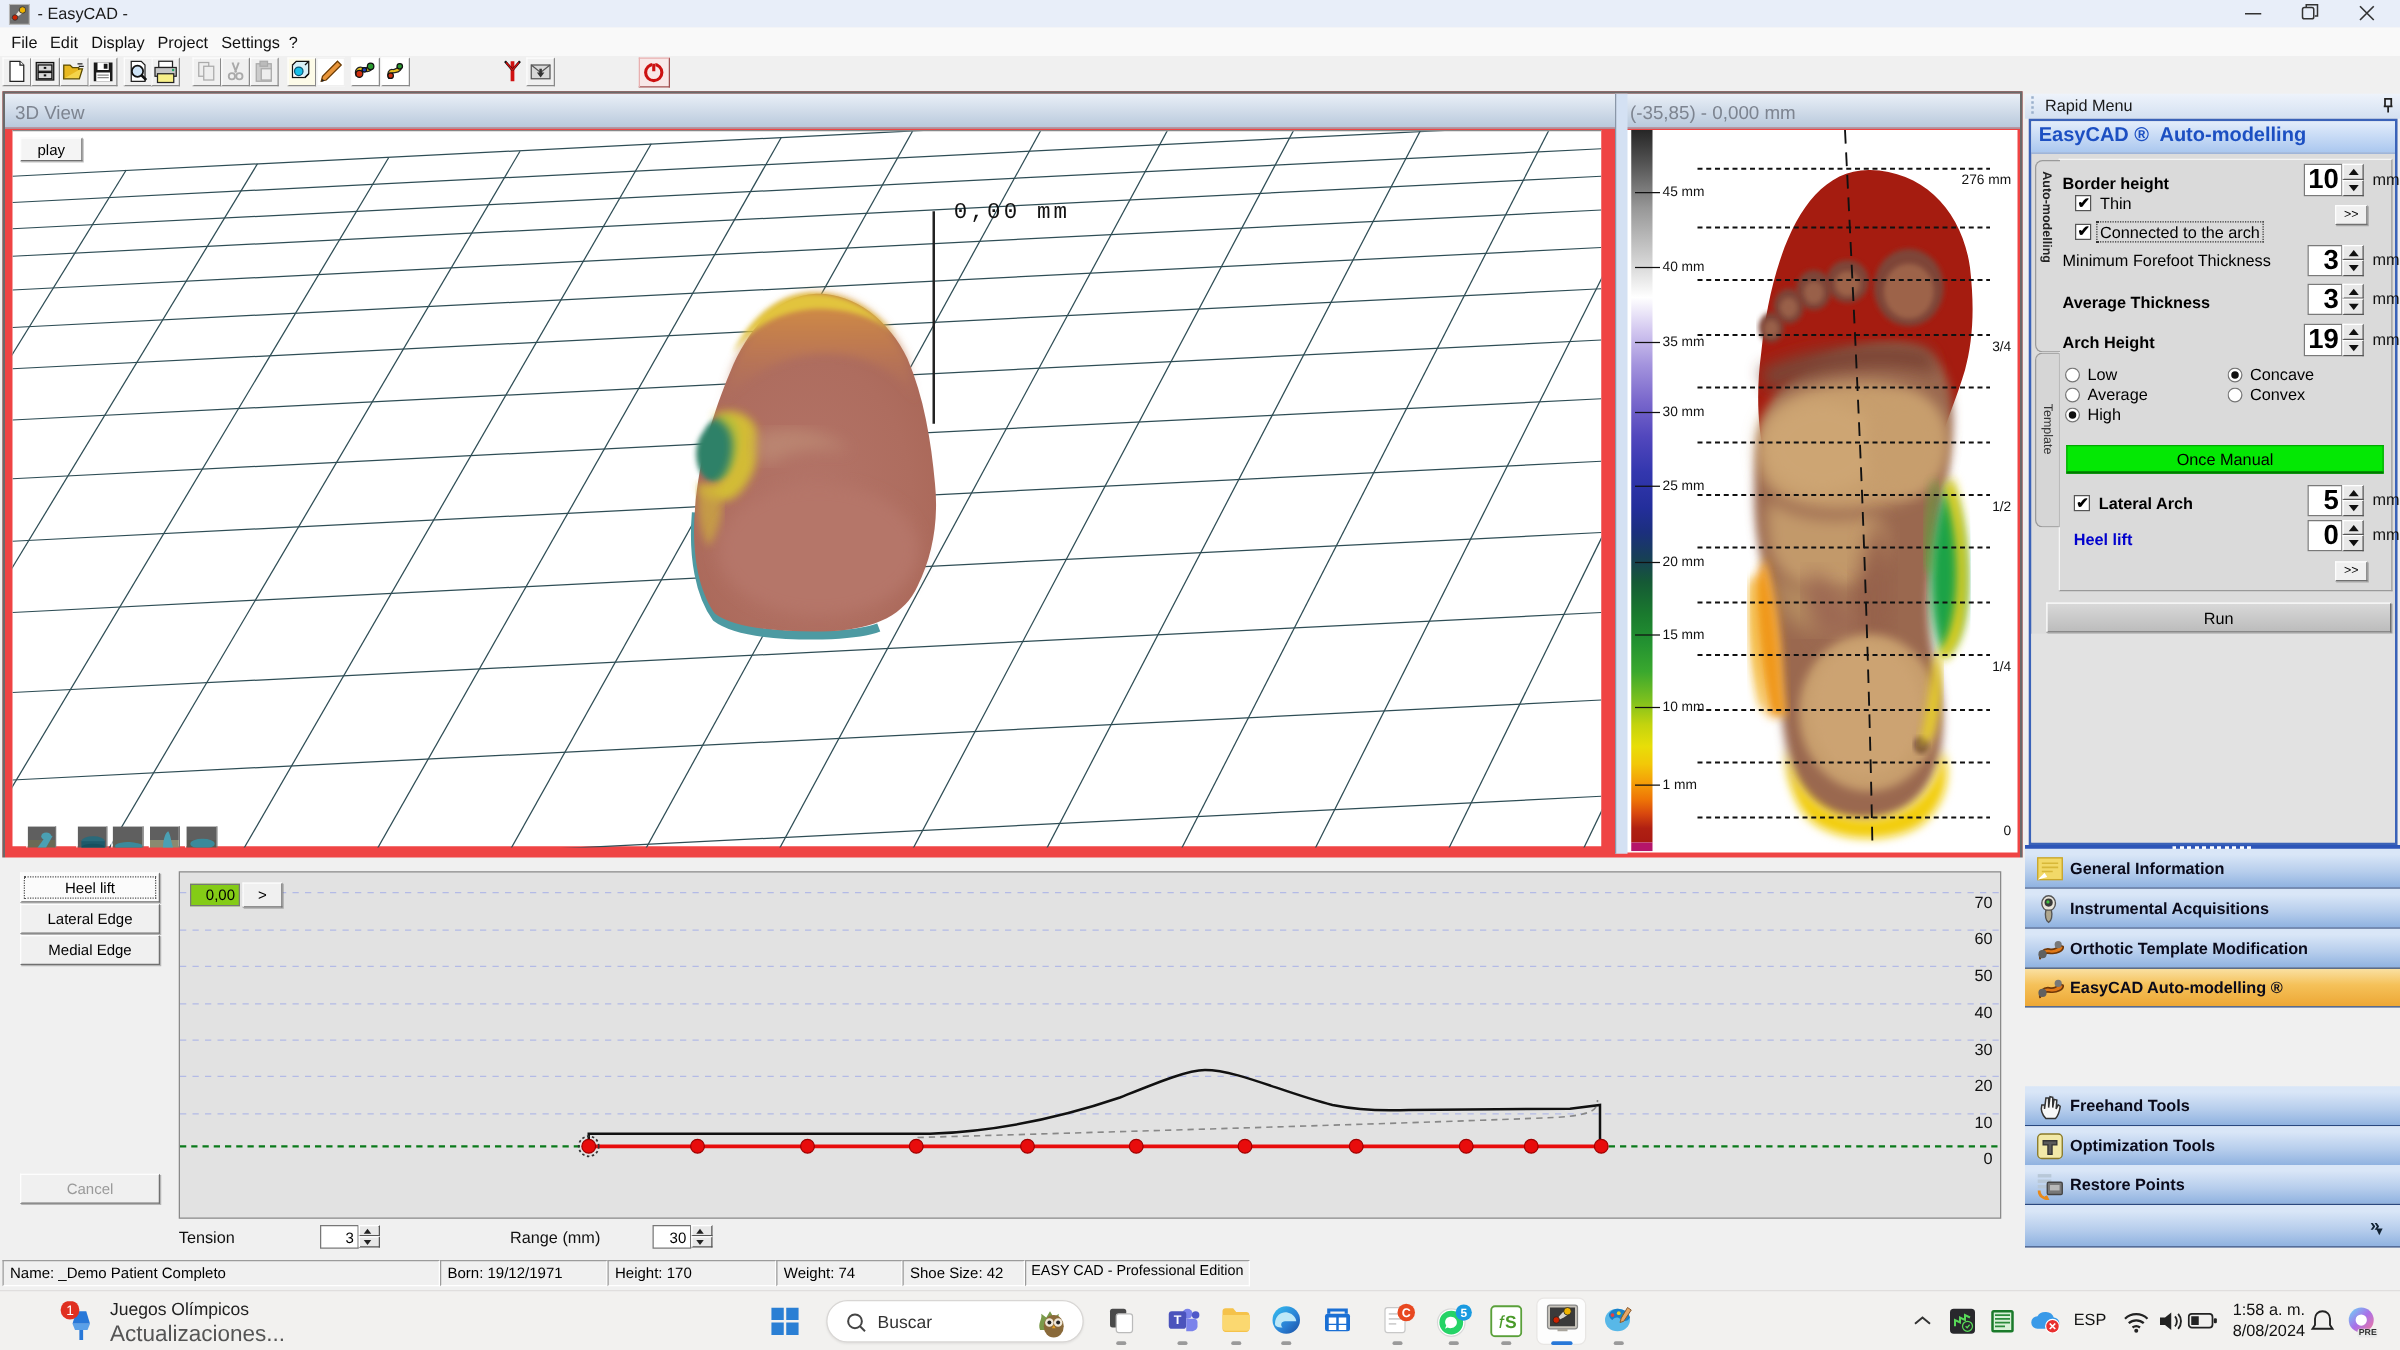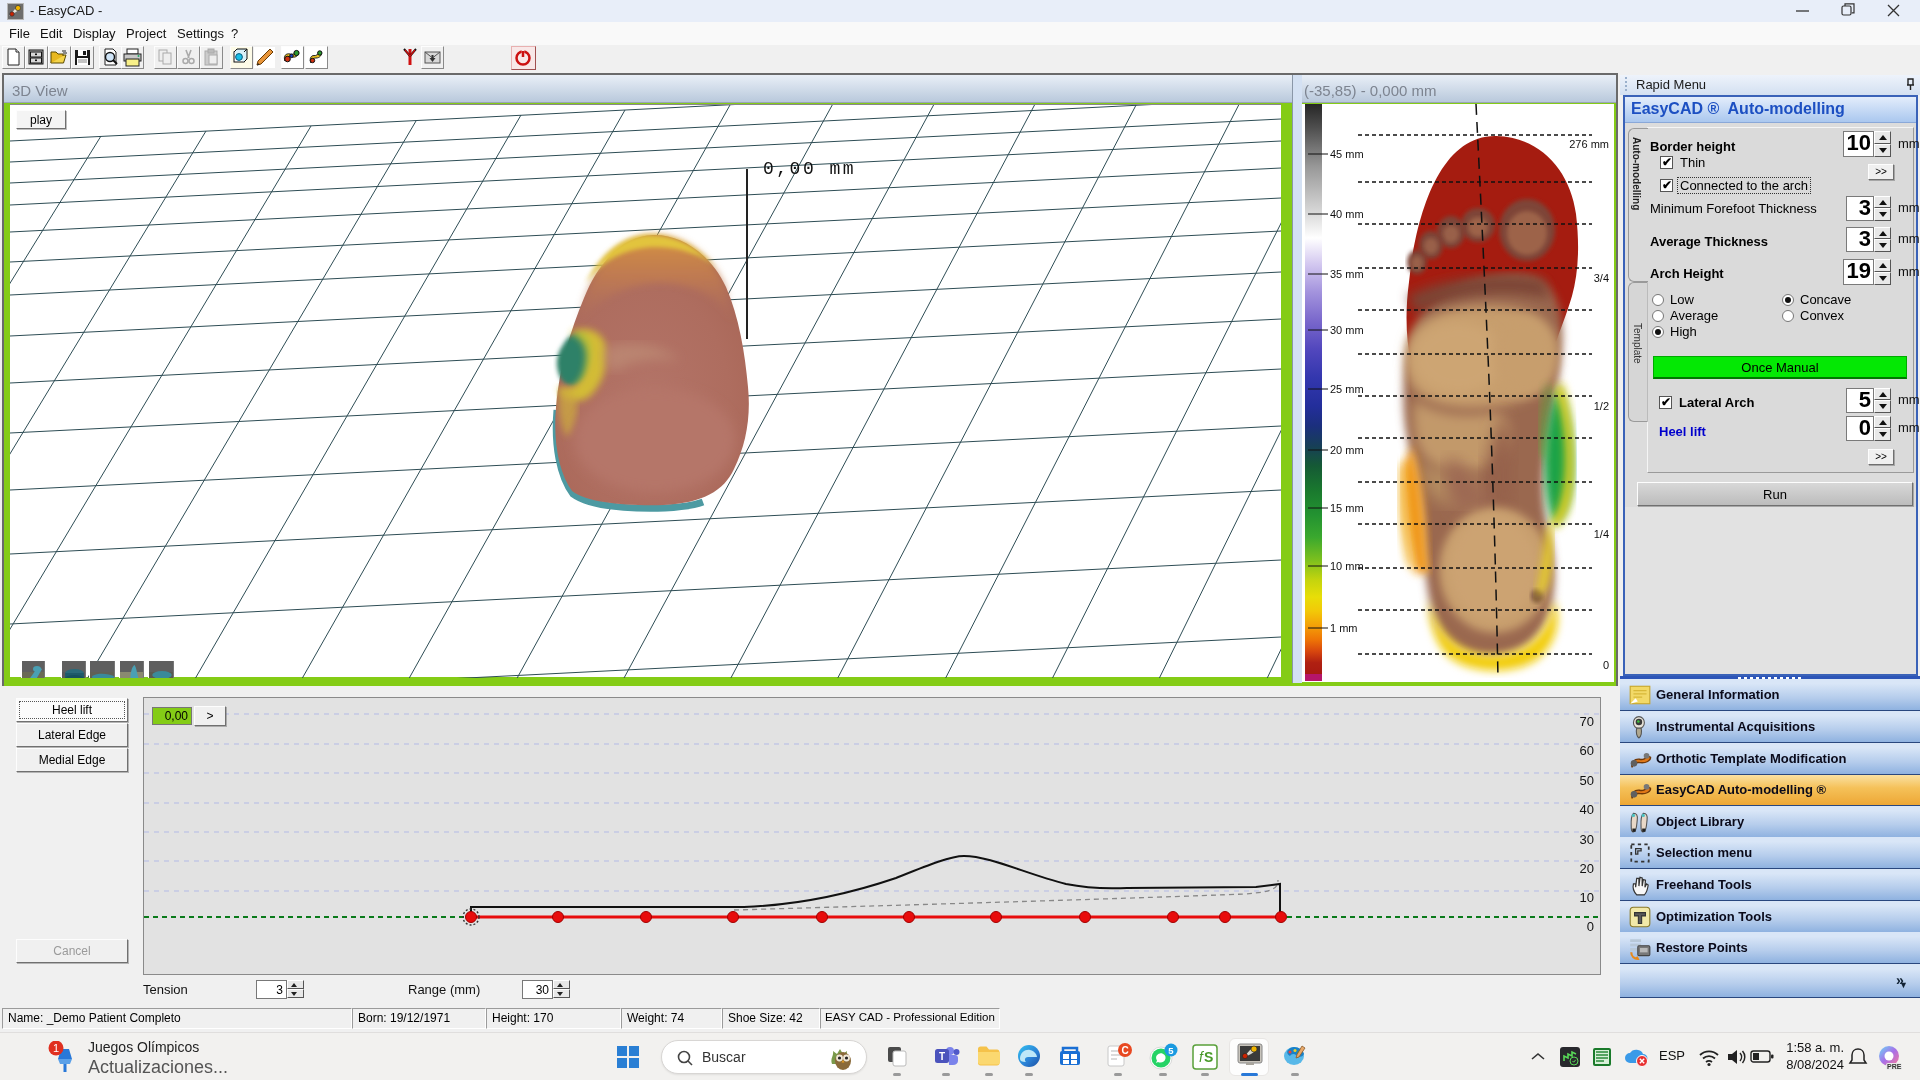--- a/index.html
+++ b/index.html
@@ -2,21 +2,21 @@
 <html><head><meta charset="utf-8">
 <style>
 *{margin:0;padding:0;box-sizing:border-box;}
 html,body{width:1920px;height:1080px;overflow:hidden;font-family:"Liberation Sans",sans-serif;background:#f0f0f0;}
 .abs{position:absolute;}
 #titlebar{left:0;top:0;width:1920px;height:22px;background:#e8eef9;}
 #menubar{left:0;top:22px;width:1920px;height:23px;background:#f9f9f9;font-size:13px;color:#111;}
 #toolbar{left:0;top:45px;width:1920px;height:28px;background:#f0f0f0;}
 .menuitem{position:absolute;top:4px;}
 .tbtn{position:absolute;top:1px;width:23px;height:23px;border:1px solid;border-color:#fdfdfd #8a8a8a #8a8a8a #fdfdfd;background:#f0f0f0;}
-#viewframe{left:2px;top:73px;width:1616px;height:643px;background:#84cc16;border:2px solid #6a6a6a;border-bottom:3px solid #6a6a6a;}
+#viewframe{left:2px;top:73px;width:1616px;height:643px;background:#ef4444;border:2px solid #6a6a6a;border-bottom:3px solid #6a6a6a;}
 .phead{position:absolute;font-size:15px;color:#7d8490;background:linear-gradient(#e9eff7,#b9c9dc);}
 #canvas3d{left:6px;top:29px;width:1271px;height:573px;background:#fff;border-top:1px solid #888;}
 #footpanel{left:1296px;top:29px;width:314px;height:578px;background:#fff;}
 #bottom{left:0;top:686px;width:1620px;height:319px;background:#f0f0f0;}
 #rightpanel{left:1620px;top:75px;width:300px;height:930px;background:#f0f0f0;}
 #statusbar{left:0;top:1005px;width:1920px;height:27px;background:#f0f0f0;padding-left:19px;}
 #taskbar{left:0;top:1032px;width:1920px;height:48px;background:#f2f1ef;border-top:1px solid #e0dedd;}
 .sfield{position:absolute;top:3px;height:21px;border:1px solid;border-color:#9b9b9b #fff #fff #9b9b9b;font-size:12px;color:#000;padding:2px 0 0 5px;white-space:nowrap;overflow:hidden;}
 .btn3d{position:absolute;background:#f0f0f0;border:1px solid;border-color:#fdfdfd #707070 #707070 #fdfdfd;box-shadow:1px 1px 0 #40404055;font-size:12px;text-align:center;color:#000;}
 .spinbox{position:absolute;background:#fff;border:1px solid #7a7a7a;font-weight:bold;text-align:right;}
@@ -589,40 +589,20 @@
       <span>EasyCAD Auto-modelling ®</span>
     </div>
 <div class="navbar" style="top:668px;height:32px;background:linear-gradient(#d9e6f7 15%,#b6cdec 60%,#8fb2e0)">
       <svg class="navicon" width="22" height="22" viewBox="0 0 22 22">
         <path d="M3,13 C3,10 6,9 9,9.5 C13,10 17,8 16.5,5.5 L14,4.5 C13.5,6.5 11,7.5 8.5,7 C5,6.5 2,9 3,13 Z" fill="#e07818" stroke="#703808" transform="scale(1.25) translate(0,2)"></path>
         <circle cx="5.5" cy="15" r="3" fill="#606060"></circle>
         <circle cx="17" cy="8" r="2.6" fill="#787878"></circle>
       </svg>
       <span>Orthotic Template Modification</span>
     </div>
-<div class="navbar" style="top:731px;height:32px;background:linear-gradient(#d9e6f7 15%,#b6cdec 60%,#8fb2e0)">
-      <svg class="navicon" width="22" height="22" viewBox="0 0 22 22">
-        <g>
-          <path d="M5,3 C8,3 9,5 8.5,9 C8,13 8,17 6.5,19 C5,21 3,20 3,17 C3,13 2,6 5,3 Z" fill="#e8d8c8" stroke="#555"></path>
-          <circle cx="5" cy="5" r="1.5" fill="#4ac0c0"></circle>
-          <rect x="4" y="17" width="3" height="3" fill="#222"></rect>
-          <path d="M14,3 C17,3 18,5 17.5,9 C17,13 17,17 15.5,19 C14,21 12,20 12,17 C12,13 11,6 14,3 Z" fill="#e8d8c8" stroke="#555"></path>
-          <circle cx="14" cy="5" r="1.5" fill="#4ac0c0"></circle>
-          <rect x="13" y="17" width="3" height="3" fill="#222"></rect>
-        </g>
-      </svg>
-      <span>Object Library</span>
-    </div>
-<div class="navbar" style="top:762px;height:32px;background:linear-gradient(#d9e6f7 15%,#b6cdec 60%,#8fb2e0)">
-      <svg class="navicon" width="22" height="22" viewBox="0 0 22 22">
-        <rect x="3" y="3" width="16" height="16" fill="none" stroke="#333" stroke-width="1.6" stroke-dasharray="3 3"></rect>
-        <path d="M7,7 h5 v2 h-3 v3 h-2 z" fill="none" stroke="#333" stroke-width="1.2"></path>
-      </svg>
-      <span>Selection menu</span>
-    </div>
 <div class="navbar" style="top:794px;height:32px;background:linear-gradient(#d9e6f7 15%,#b6cdec 60%,#8fb2e0)">
       <svg class="navicon" width="22" height="22" viewBox="0 0 22 22">
         <path d="M8,20 C5,17 4,14 5,10 L7,10 L7,13 L8,5 L10,5 L10,12 L11,4 L13,4.5 L13,12 L14,6 L16,6.5 L15.5,13 L17,10 L18.5,11 C18,15 17,18 15,20 Z" fill="#f8f8f8" stroke="#333" stroke-width="1.1"></path>
       </svg>
       <span>Freehand Tools</span>
     </div>
 <div class="navbar" style="top:826px;height:32px;background:linear-gradient(#d9e6f7 15%,#b6cdec 60%,#8fb2e0)">
       <svg class="navicon" width="22" height="22" viewBox="0 0 22 22">
         <rect x="2" y="2" width="18" height="18" rx="3" fill="#f2e9a8" stroke="#8a7a28"></rect>
         <path d="M6,7 h10 v3 h-3.5 v7 h-3 v-7 H6 z" fill="#5a5a5a" stroke="#333"></path>

